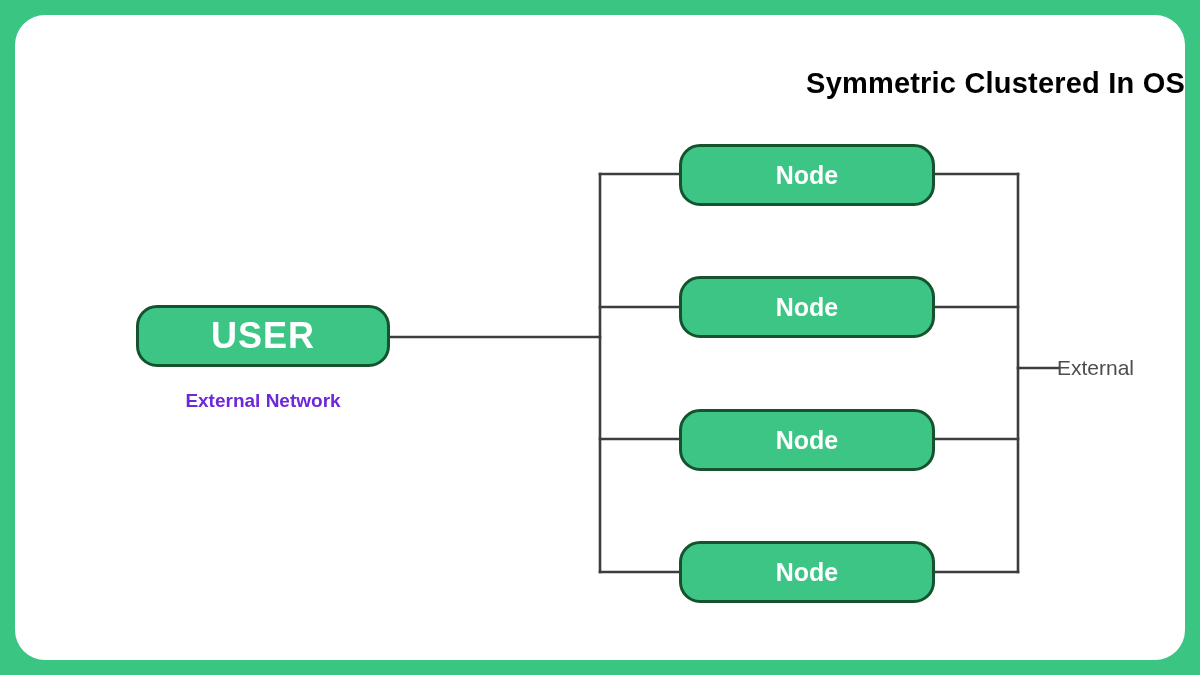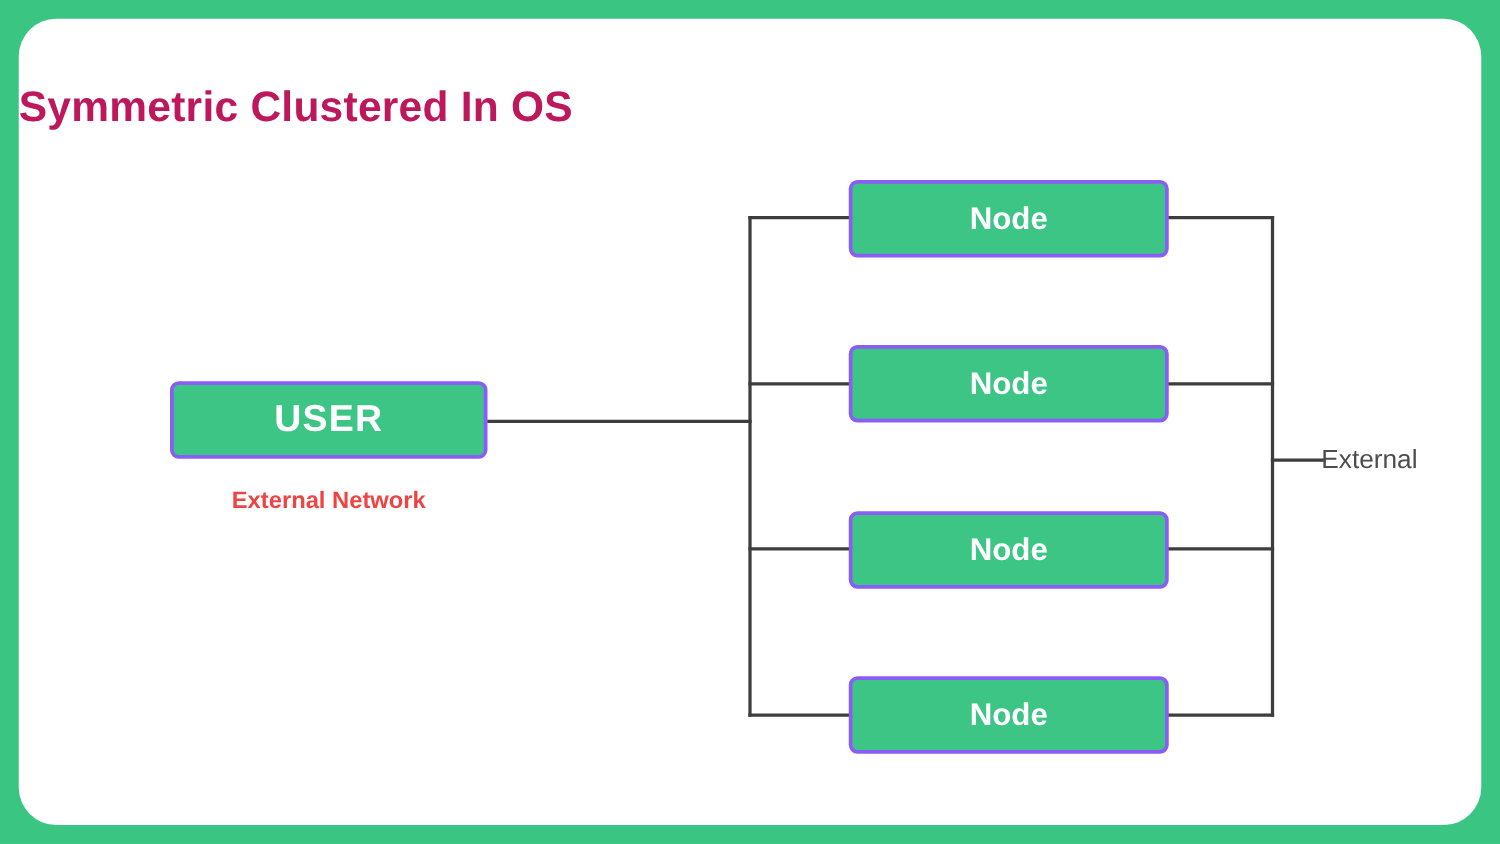--- a/index.html
+++ b/index.html
@@ -27,56 +27,56 @@
     height: 645px;
     background: #ffffff;
     border-radius: 30px;
   }
 
   #diagram-title {
     position: absolute;
     left: 0;
     top: 52px;
     width: 1170px;
-    text-align: left;
-    font-size: 34px;
+    text-align: right;
+    font-size: 29px;
     font-weight: bold;
-    color: #be185d;
+    color: #000000;
     letter-spacing: 0.2px;
   }
 
   
   #wires {
     position: absolute;
     left: 0;
     top: 0;
     width: 1170px;
     height: 645px;
   }
 
   
   .node-box, .user-box {
     position: absolute;
     background: #3cc585;
-    border: 3px solid #8b5cf6;
-    border-radius: 7px;
+    border: 3px solid #14532d;
+    border-radius: 21px;
     display: flex;
     align-items: center;
     justify-content: center;
     color: #ffffff;
     font-weight: bold;
     line-height: 1;
   }
 
   .user-box {
     left: 121px;
     top: 290px;
     width: 254px;
     height: 62px;
-    font-size: 30px;
+    font-size: 36px;
     letter-spacing: 1px;
   }
 
   .node-box {
     left: 664px;
     width: 256px;
     height: 62px;
     font-size: 25px;
   }
 
@@ -86,21 +86,21 @@
   #node-3 { top: 526px; }
 
   #external-network-label {
     position: absolute;
     left: 121px;
     top: 375px;
     width: 254px;
     text-align: center;
     font-size: 19px;
     font-weight: bold;
-    color: #ef4444;
+    color: #6d28d9;
   }
 
   #cluster-label {
     position: absolute;
     left: 1042px;
     top: 341px;
     font-size: 21px;
     font-weight: normal;
     color: #4d4d4f;
     white-space: nowrap;

